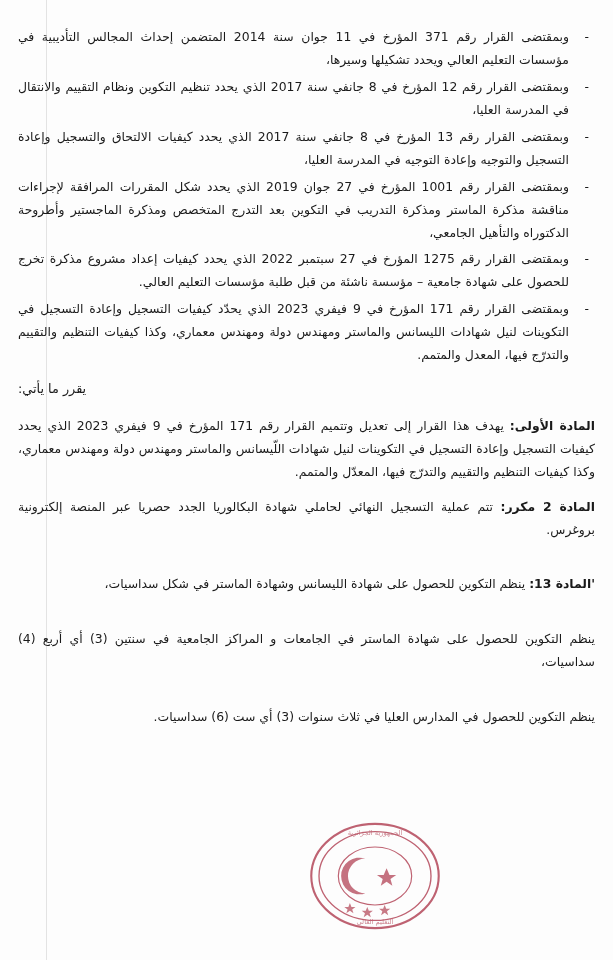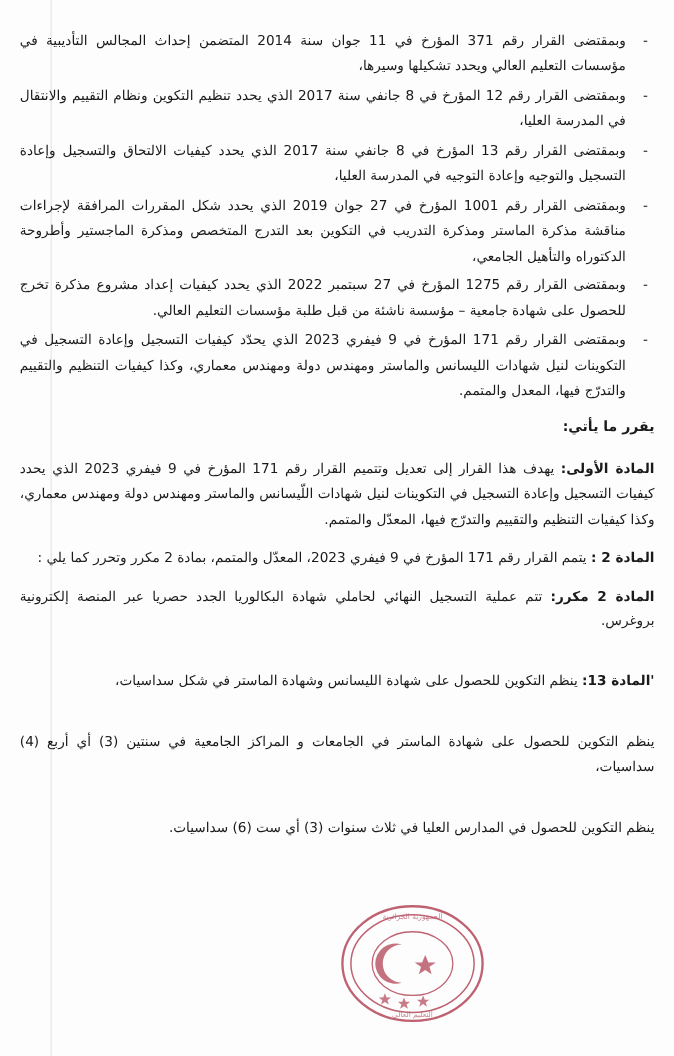--- a/index.html
+++ b/index.html
@@ -50,22 +50,22 @@
   }
   ul.clauses li .dash {
     position: absolute;
     right: 6px;
     top: 0;
     font-size: 12.4px;
     line-height: 1.85;
     color: #1a1a1a;
   }
   .center-line {
-    text-align: right;
-    font-weight: bold;
+    text-align: left;
+    font-weight: normal;
     margin: 10px 0 14px 0;
     font-size: 12.8px;
   }
   .para {
     margin-bottom: 12px;
     text-align: justify;
   }
   b, .bold {
     font-weight: bold;
   }
@@ -124,23 +124,20 @@
         <span>وبمقتضى القرار رقم 171 المؤرخ في 9 فيفري 2023   الذي يحدّد كيفيات التسجيل وإعادة التسجيل في التكوينات لنيل شهادات الليسانس والماستر ومهندس دولة ومهندس معماري، وكذا كيفيات التنظيم والتقييم والتدرّج فيها، المعدل والمتمم.</span>
       </li>
     </ul>
 
     <div class="center-line">يقرر ما يأتي:</div>
 
     <div class="para">
       <span class="bold">المادة الأولى:</span><span> يهدف هذا القرار إلى تعديل وتتميم القرار رقم 171 المؤرخ في 9 فيفري 2023 الذي يحدد كيفيات التسجيل وإعادة التسجيل في التكوينات لنيل شهادات اللّيسانس والماستر ومهندس دولة ومهندس معماري، وكذا كيفيات التنظيم والتقييم والتدرّج فيها، المعدّل والمتمم.</span>
     </div>
 
-    <div class="para">
-      <span class="bold">المادة 2 :</span><span> يتمم القرار رقم 171 المؤرخ في 9 فيفري 2023، المعدّل والمتمم، بمادة 2 مكرر وتحرر كما يلي :</span>
-    </div>
 
     <div class="para">
       <span class="bold">المادة 2 مكرر:</span><span>  تتم عملية التسجيل النهائي لحاملي شهادة البكالوريا الجدد حصريا عبر المنصة إلكترونية بروغرس.</span>
     </div>
 
 
     <div class="sub">
       <span class="bold">'المادة 13:</span><span> ينظم التكوين للحصول على شهادة الليسانس وشهادة الماستر في شكل سداسيات،</span>
     </div>
 

